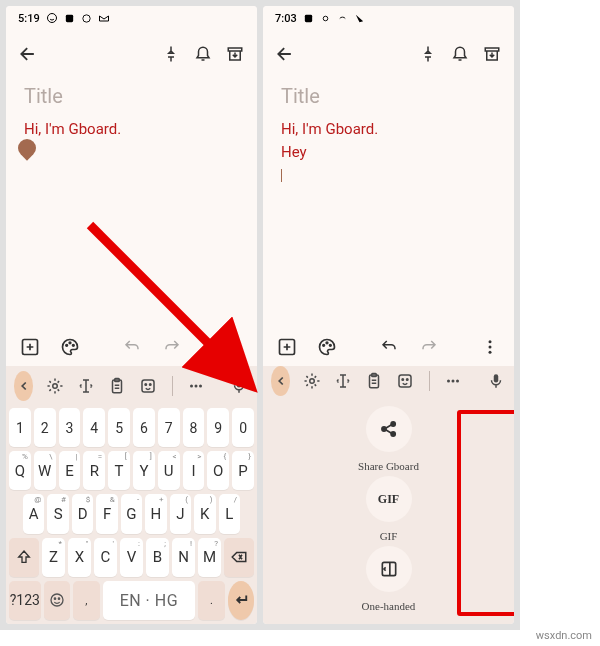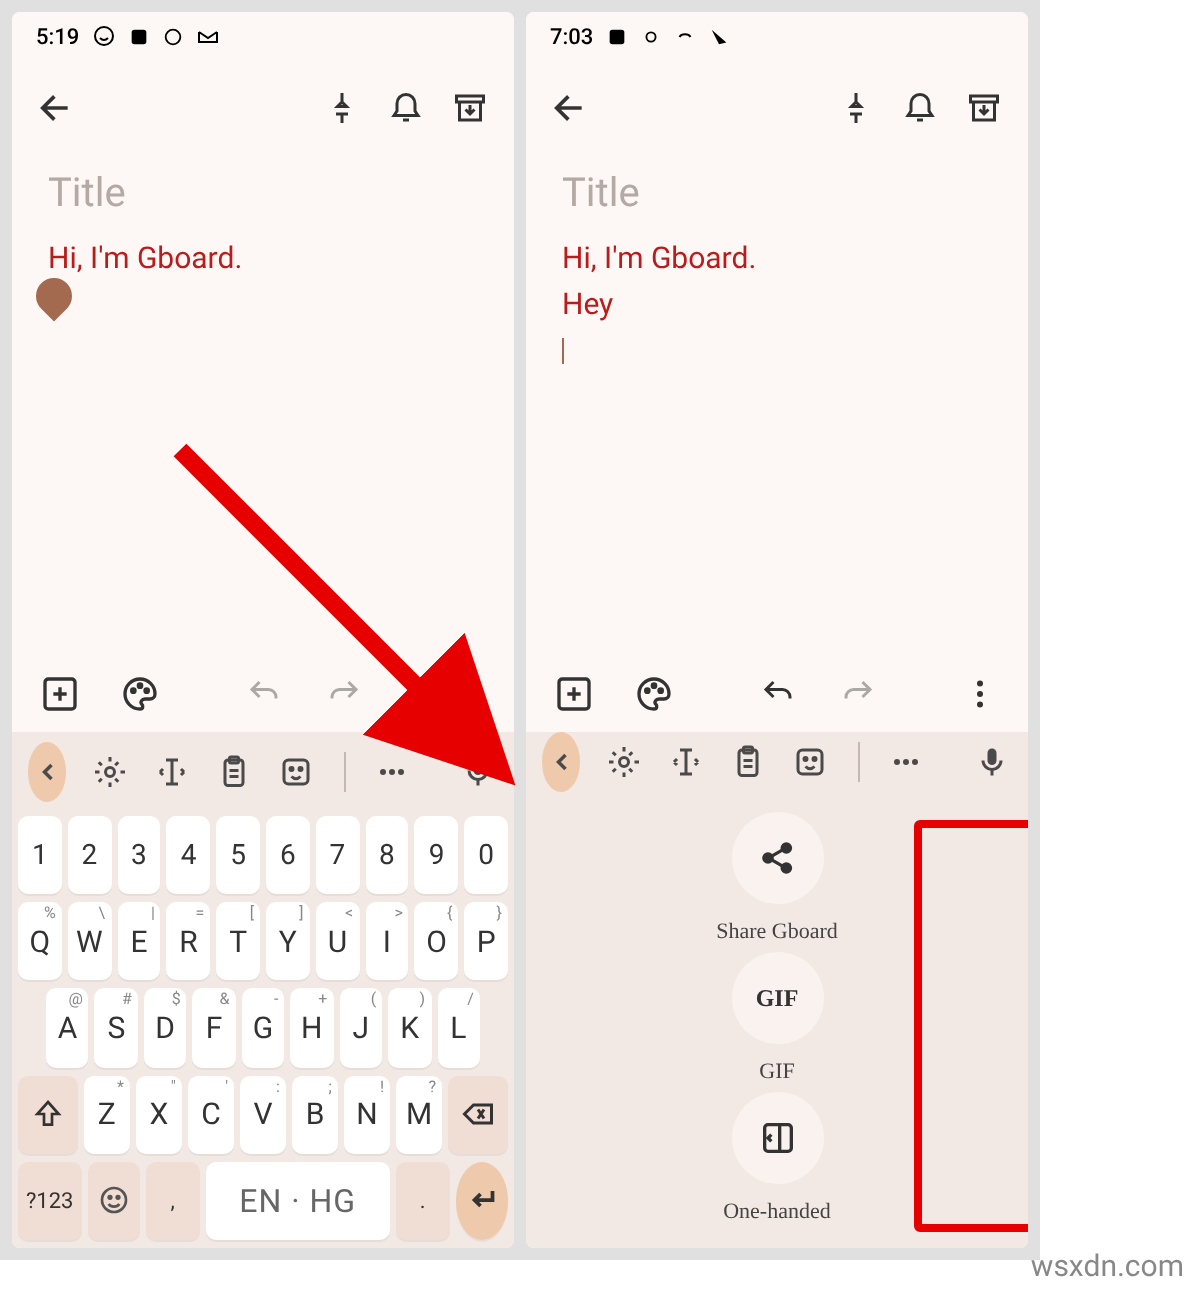--- a/index.html
+++ b/index.html
@@ -106,21 +106,21 @@
     box-shadow: 0 1px 0 rgba(0,0,0,.05);
   }
   .key .sup { position:absolute; top:1px; right:3px; font-size:8px; color:#888;}
   .key.num { font-size:14px;}
   .key.fn { background:#f0ddd4; font-size:11px; }
   .key.accent { background:#efc9ab; }
   .key.space { flex:3.5; font-size:16px; color:#666; letter-spacing:.5px;}
   .key.shift { flex:1.3; background:#f0ddd4;}
   .key.bksp { flex:1.3; background:#f0ddd4;}
   .key.enter { background:#efc9ab; border-radius:50%; flex:1;}
-  .key.sym { flex:1.2; background:#f0ddd4; font-size:11px;}
+  .key.sym { flex:1.2; background:#f0ddd4; font-size:14px;}
   .row3 { padding: 0 14px; }
   
   .kb-menu {
     flex:1;
     display:grid;
     grid-template-columns: repeat(1,1fr);
     grid-template-rows: repeat(2,1fr);
     padding: 10px 6px 14px;
     gap: 4px 2px;
     font-family: Liberation Serif, serif;
@@ -142,21 +142,21 @@
     border-radius:3px;
     pointer-events:none;
   }
   .arrow {
     position:absolute;
     pointer-events:none;
   }
   .watermark {
     position:absolute;
     bottom:4px; right:8px;
-    font-size:15px; color:#888;
+    font-size:11px; color:#888;
   }
   svg { display:block; }
 </style>
 </head>
 <body>
 
 <div class="container">
 
   <div class="phone">
     <div class="statusbar">

